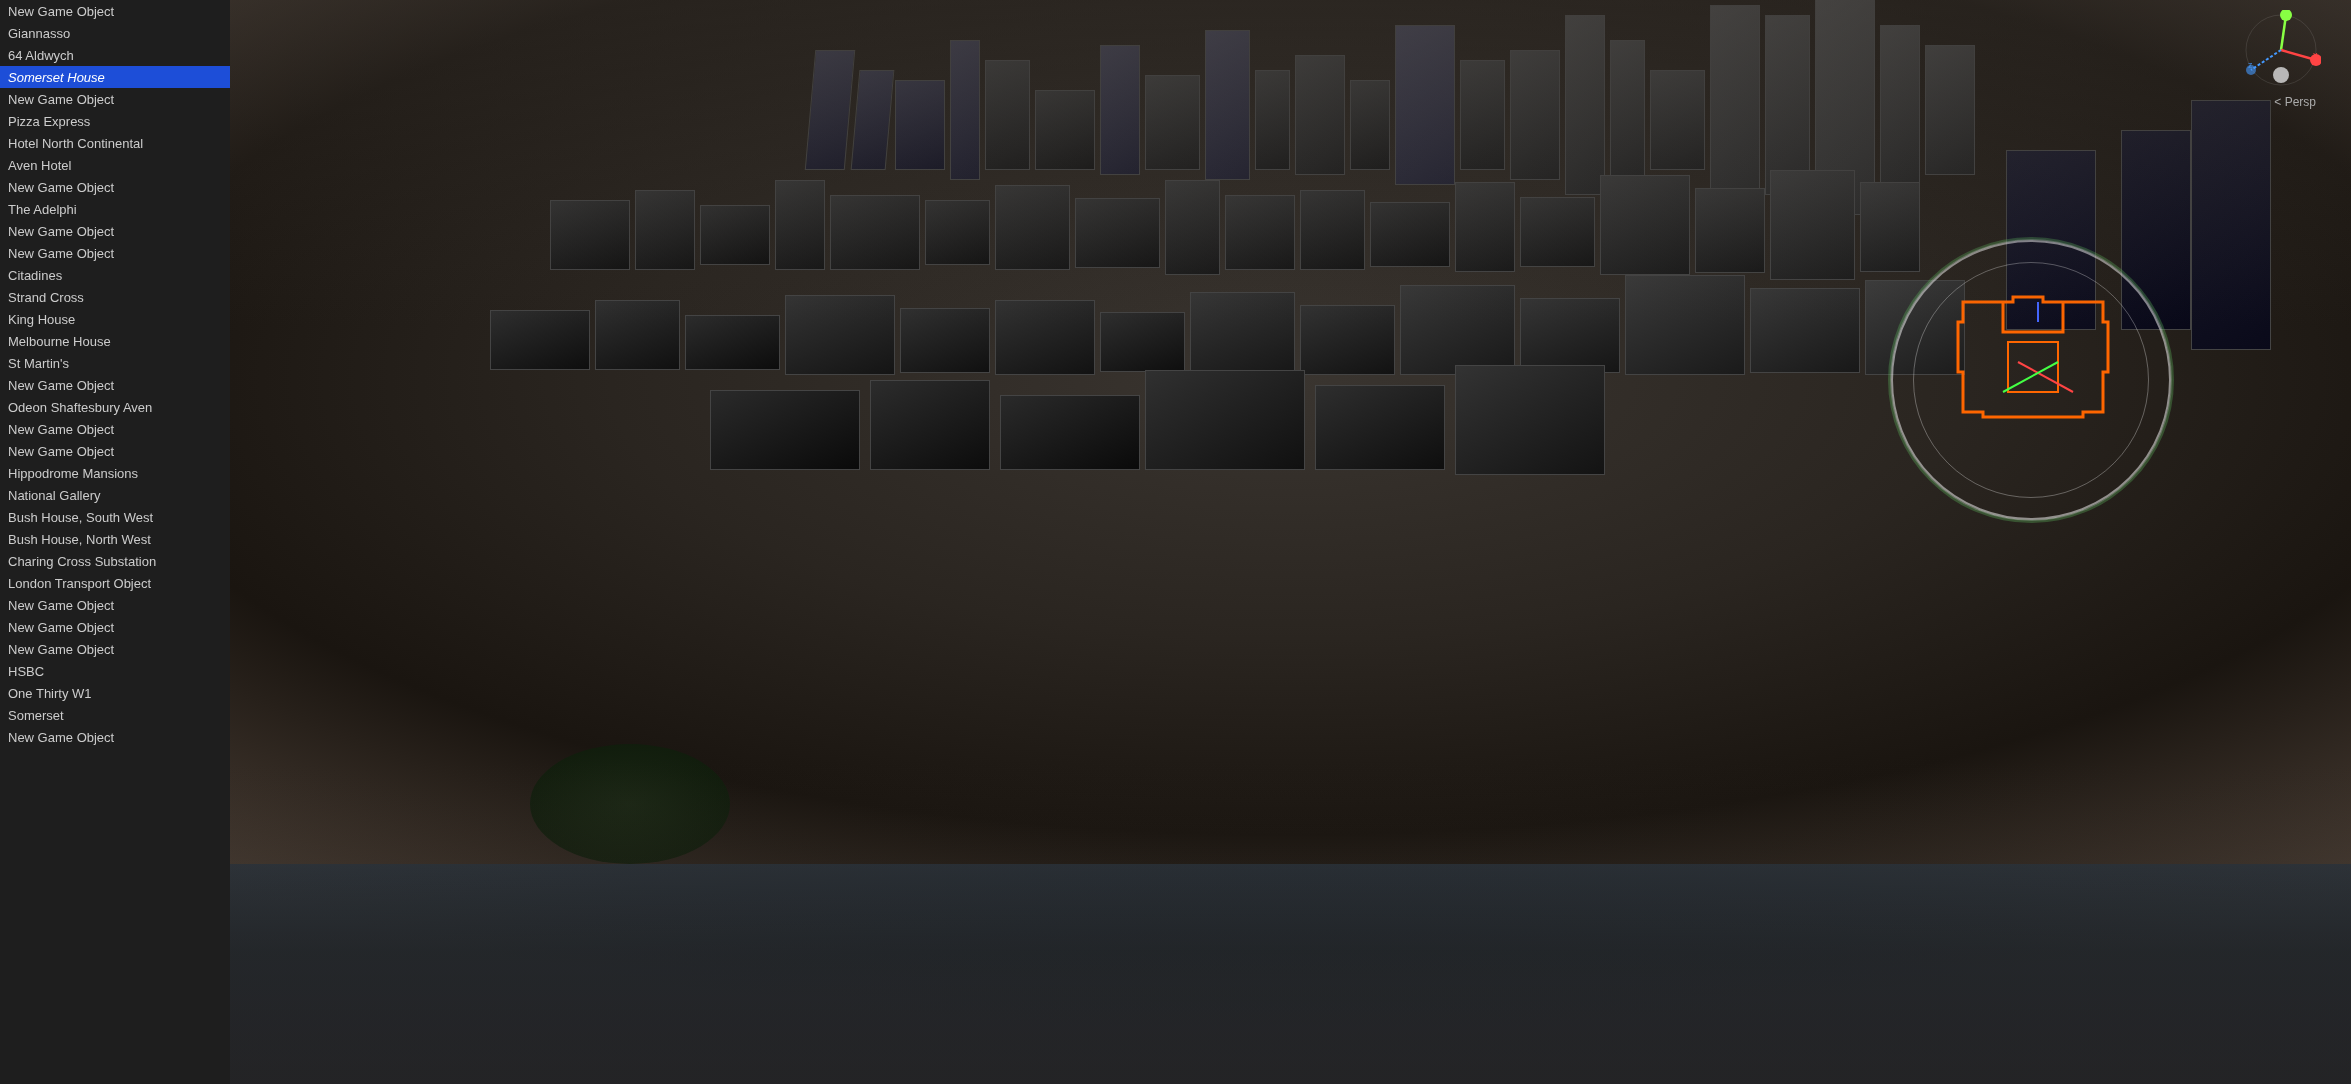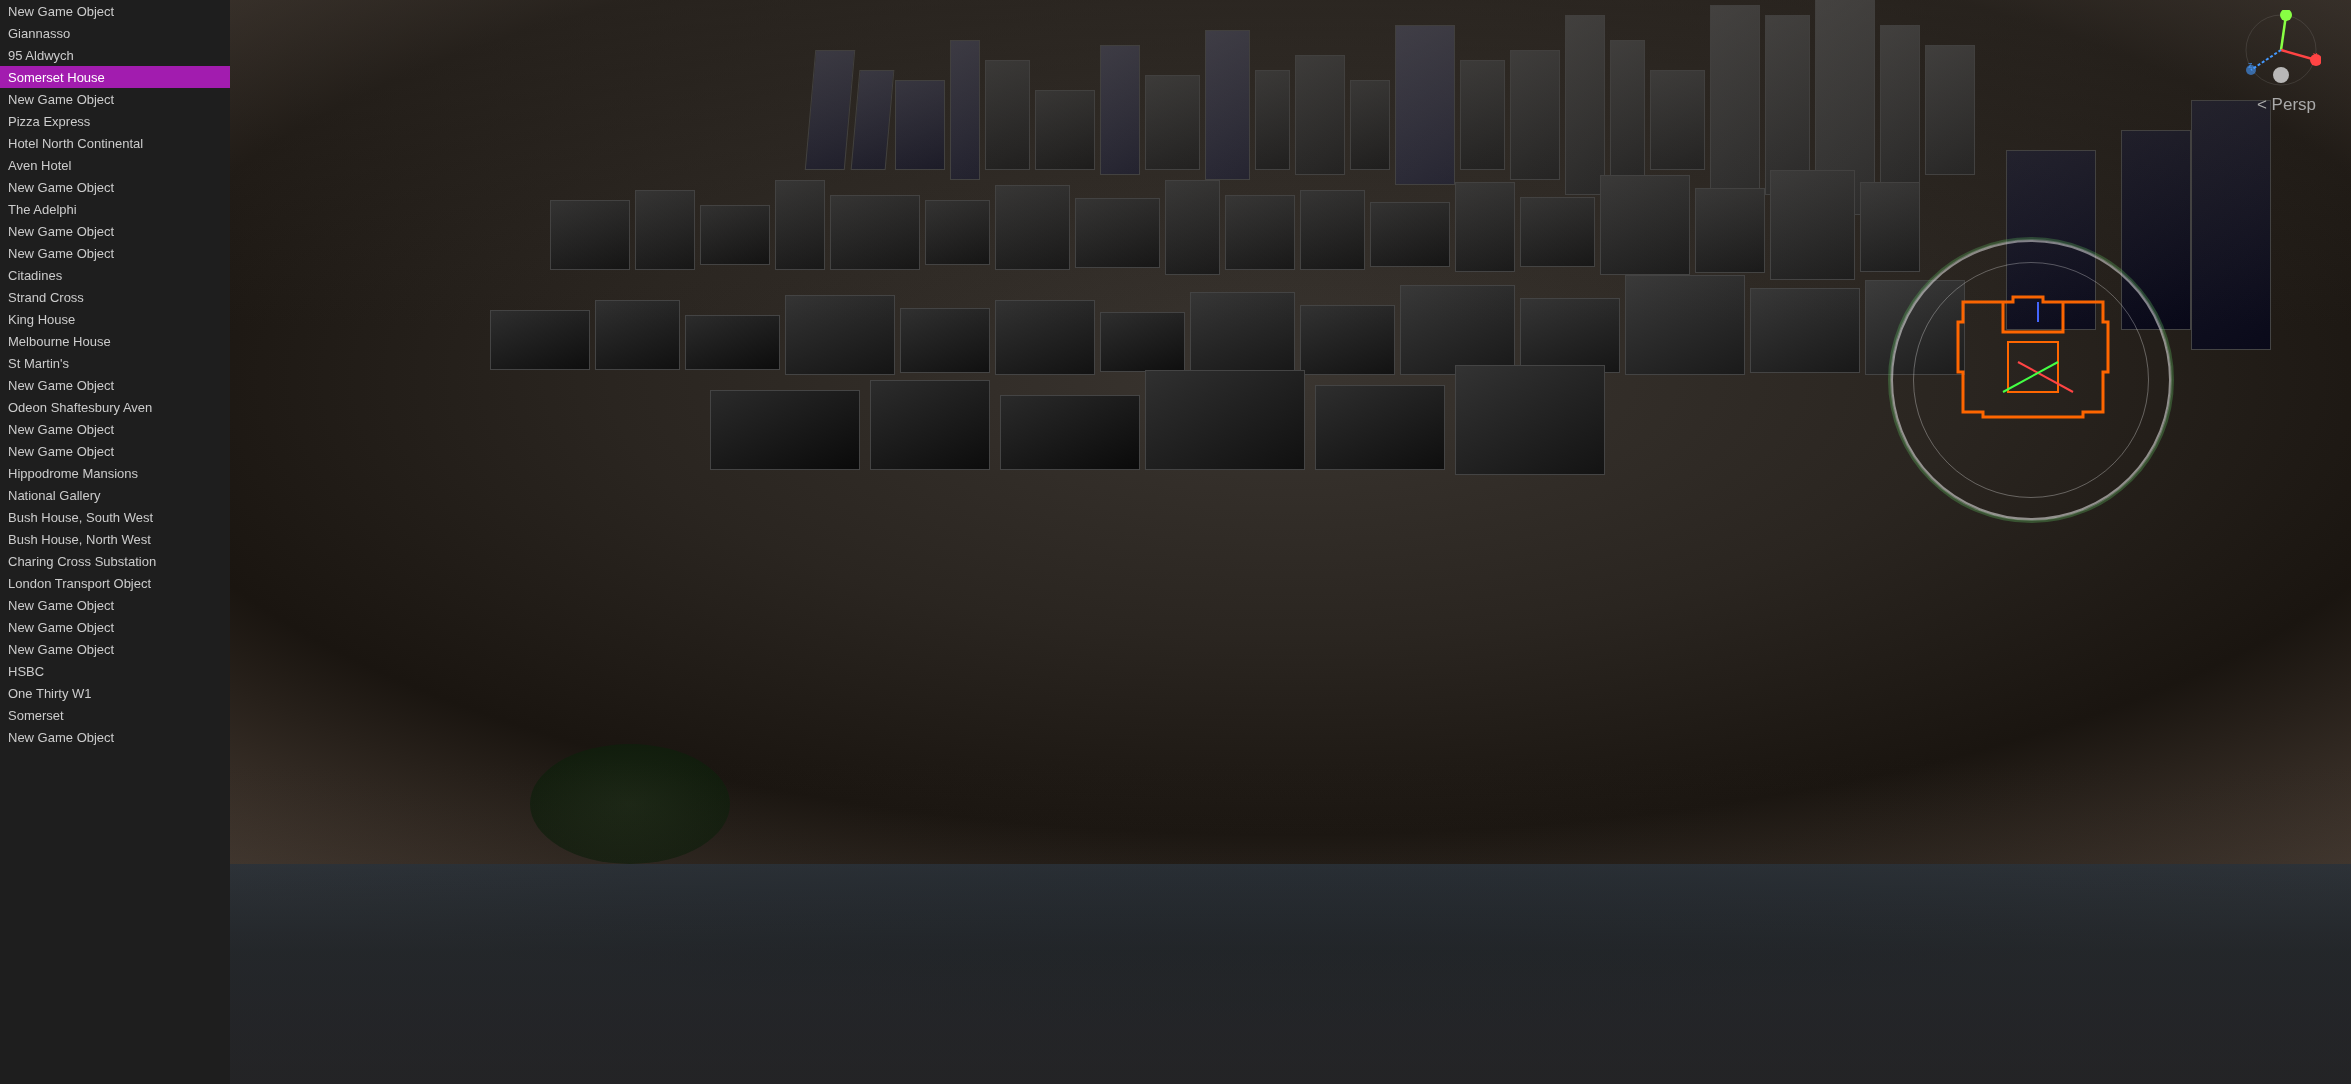--- a/index.html
+++ b/index.html
@@ -38,22 +38,23 @@
       display: flex;
       align-items: center;
       padding: 3px 8px;
       color: #ccc;
       cursor: pointer;
       font-size: 13px;
       white-space: nowrap;
       height: 22px;
     }
     .sidebar-item.selected {
-      background: #a21caf;
+      background: #1d4ed8;
       color: #fff;
+      font-style: italic;
     }
 
     
     #viewport {
       flex: 1;
       height: 1084px;
       position: relative;
       background: #4a3e35;
       overflow: hidden;
     }
@@ -95,21 +96,21 @@
       right: 30px;
       width: 80px;
       height: 80px;
     }
 
     .persp-label {
       position: absolute;
       top: 95px;
       right: 35px;
       color: #aaa;
-      font-size: 17px;
+      font-size: 12px;
       font-family: Arial, sans-serif;
     }
 
     
     .bld {
       position: absolute;
       background: linear-gradient(160deg, #3a3a3a, #222);
       border: 1px solid #444;
     }
 
@@ -143,21 +144,21 @@
 <body>
 
 <div id="sidebar">
 <div class="sidebar-item">
       <span>New Game Object</span>
     </div>
     <div class="sidebar-item">
       <span>Giannasso</span>
     </div>
     <div class="sidebar-item">
-      <span>95 Aldwych</span>
+      <span>64 Aldwych</span>
     </div>
     <div class="sidebar-item selected">
       <span>Somerset House</span>
     </div>
     <div class="sidebar-item">
       <span>New Game Object</span>
     </div>
     <div class="sidebar-item">
       <span>Pizza Express</span>
     </div>

